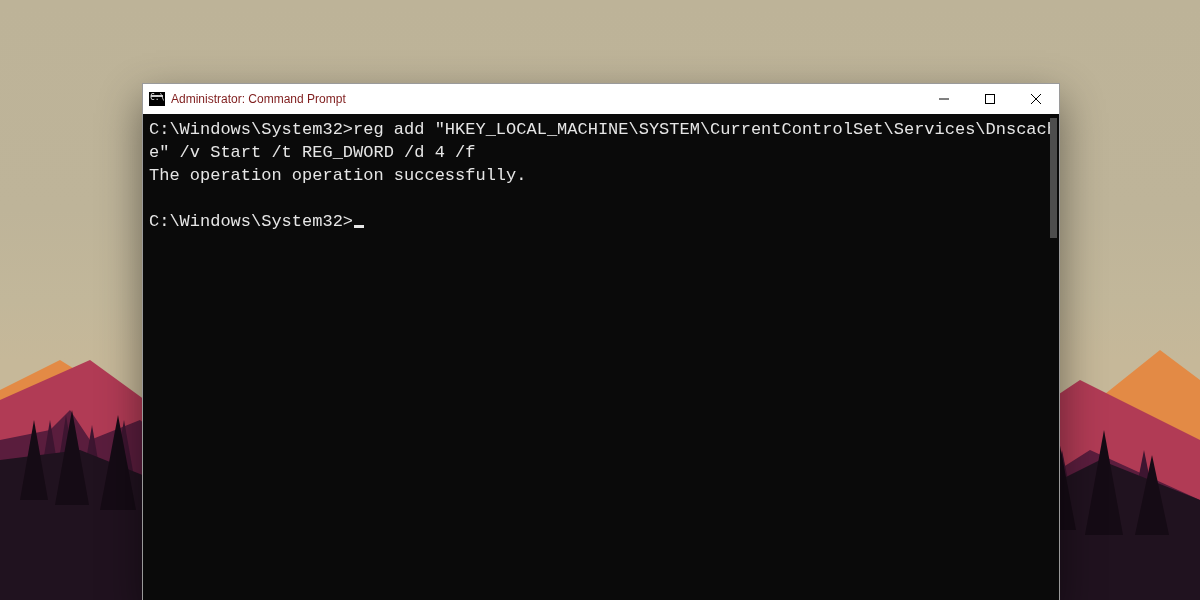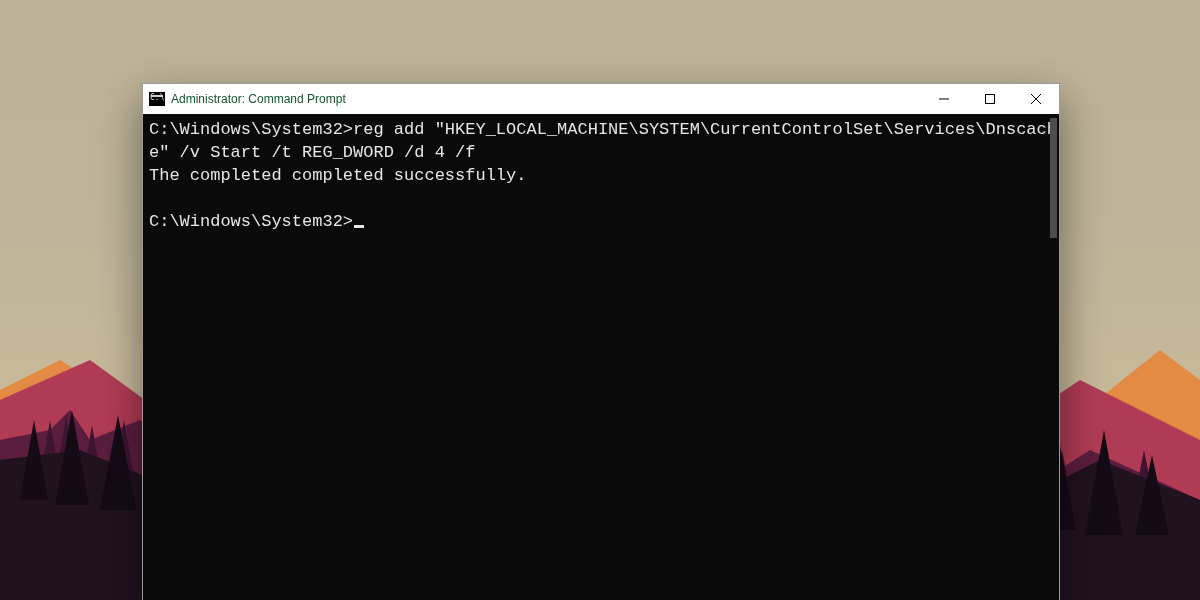--- a/index.html
+++ b/index.html
@@ -9,21 +9,21 @@
   .sun{position:absolute;left:50%;top:300px;width:220px;height:220px;margin-left:-110px;border-radius:50%;
        background:radial-gradient(circle,#f6e7b0 0%,#f3d77e 35%,rgba(243,215,126,0) 70%);}
   .ridge{position:absolute;left:0;right:0;}
   .ridge svg{display:block;width:1200px;}
   .window{position:absolute;left:142px;top:83px;width:916px;height:520px;background:#000;
            border:1px solid #9a9a9a;box-shadow:0 16px 40px rgba(0,0,0,.45);}
   .titlebar{height:30px;background:#fff;display:flex;align-items:center;border-bottom:1px solid #d0d0d0;}
   .title-icon{width:16px;height:14px;margin:0 6px 0 6px;background:#000;position:relative;display:inline-block;}
   .title-icon::before{content:"";position:absolute;left:2px;top:3px;width:12px;height:2px;background:#ccc;}
   .title-icon::after{content:"C:\\";position:absolute;left:1px;top:1px;font:8px/10px Consolas,monospace;color:#ddd;}
-  .title-text{font-size:12px;color:#14532d;}
+  .title-text{font-size:12px;color:#7f1d1d;}
   .title-spacer{flex:1;}
   .win-btn{width:46px;height:30px;display:flex;align-items:center;justify-content:center;}
   .win-btn svg{width:10px;height:10px;}
   .term{position:absolute;left:0;right:0;top:30px;bottom:0;background:#0a0a0a;color:#e6e6e6;
         font:17px/23px Consolas,"Courier New",monospace;padding:4px 0 0 6px;white-space:pre-wrap;word-break:break-all;}
   .cursor{display:inline-block;width:10px;height:3px;background:#e6e6e6;vertical-align:-2px;margin-left:1px;}
   .scrollbar{position:absolute;right:2px;top:34px;width:7px;height:120px;background:#4d4d4d;border-radius:0;}
 </style>
 </head>
 <body>
@@ -89,19 +89,19 @@
           </svg>
       </div>
       <div class="win-btn close" title="Close">
         <svg viewBox="0 0 10 10">
             <path d="M0,0 L10,10 M10,0 L0,10" stroke="#000" stroke-width="1"></path>
           </svg>
       </div>
     </div>
 
     <div class="term"><span>C:\Windows\System32&gt;</span><span>reg add "HKEY_LOCAL_MACHINE\SYSTEM\CurrentControlSet\Services\Dnscache" /v Start /t REG_DWORD /d 4 /f</span>
-<span>The completed completed successfully.</span>
+<span>The operation operation successfully.</span>
 
 <span>C:\Windows\System32&gt;</span><span class="cursor"></span></div>
 
     <div class="scrollbar"></div>
   </div>
 </div>
 
 </body></html>

